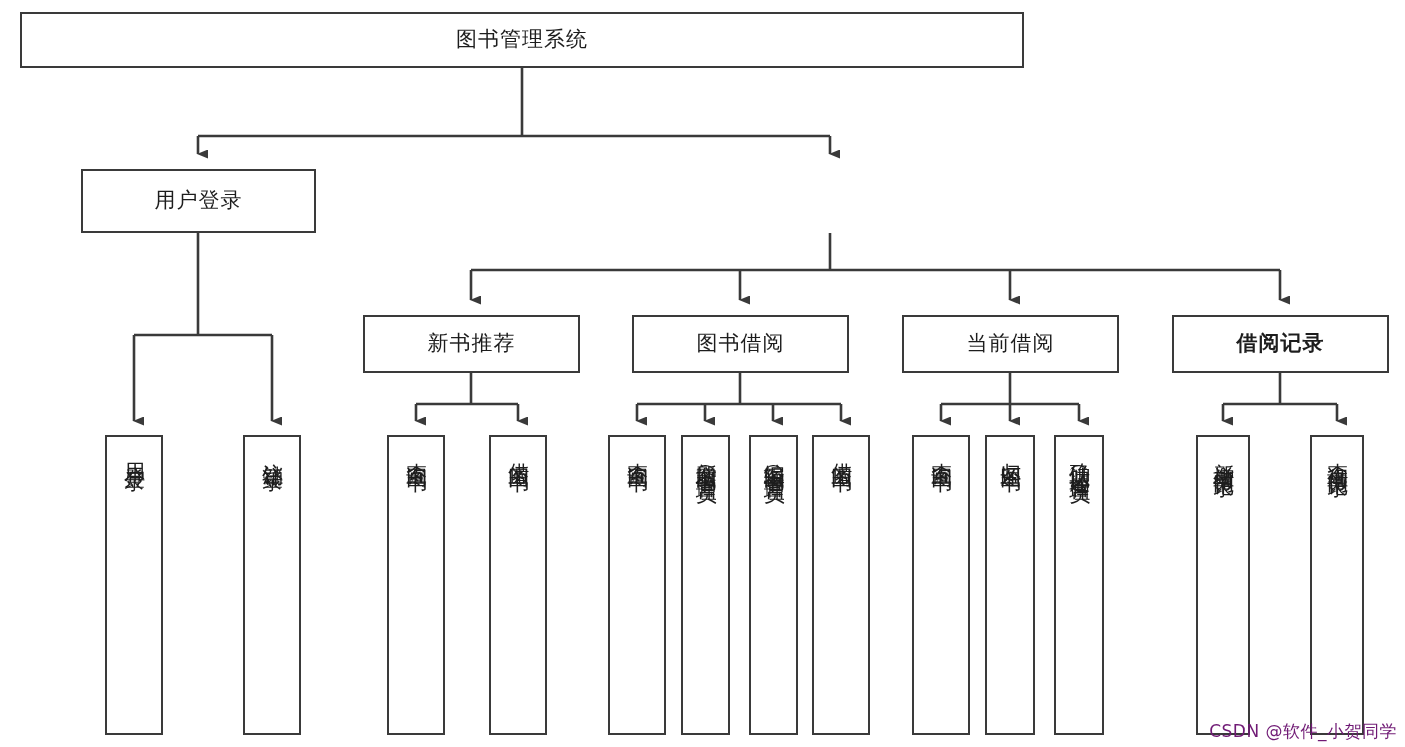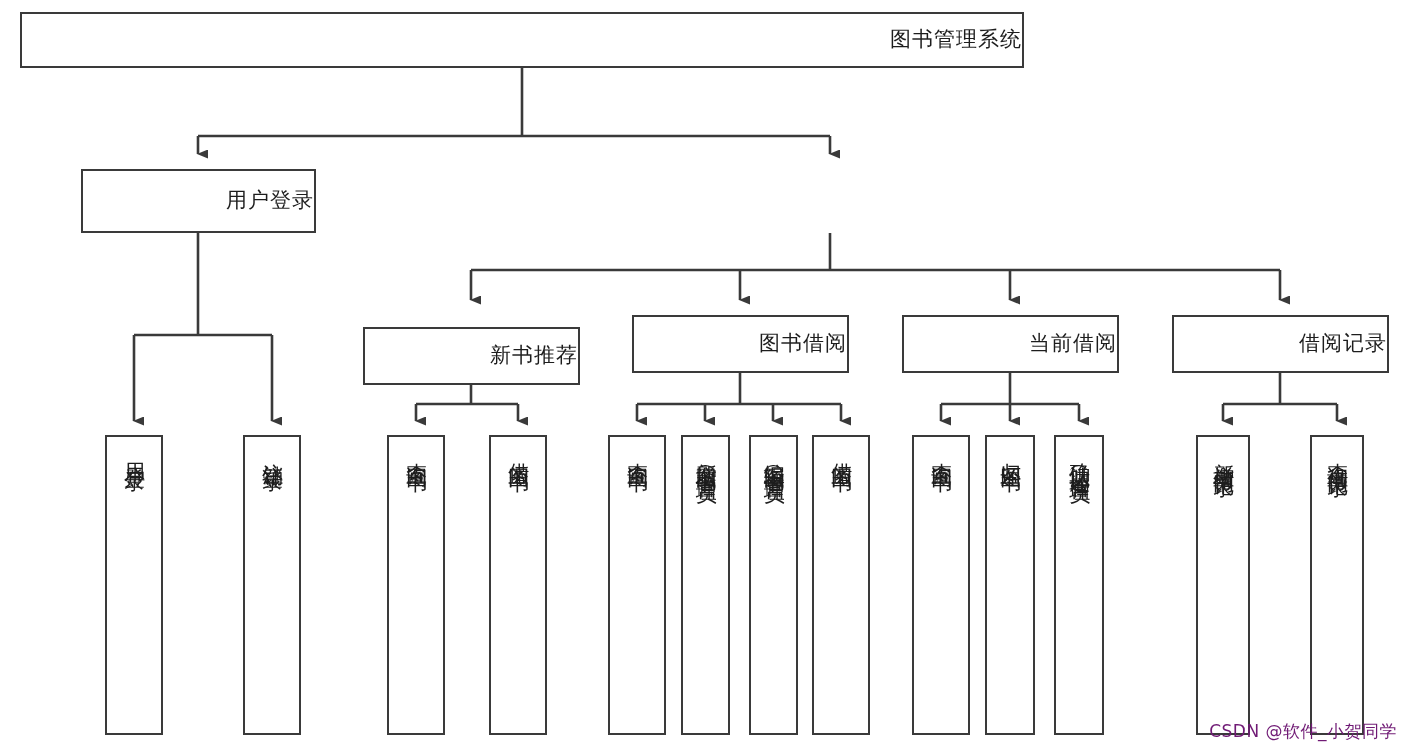--- a/index.html
+++ b/index.html
@@ -33,21 +33,20 @@
     border: 2px solid #3a3a3a;
     display: flex;
     align-items: center;
     justify-content: center;
     color: #1d1d1d;
   }
   .node.horizontal {
     font-size: 21px;
     line-height: 1.1;
     letter-spacing: 1px;
-    justify-content: flex-end;
   }
   .node.vertical {
     align-items: flex-start;
     justify-content: center;
     padding-top: 9px;
   }
   .node.vertical .vtext {
     writing-mode: vertical-rl;
     text-orientation: upright;
     font-size: 21px;
@@ -121,30 +120,30 @@
   </svg>
 
   <div class="node horizontal" style="left:20px; top:12px; width:1004px; height:56px;">
     <span>图书管理系统</span>
   </div>
 
   <div class="node horizontal" style="left:81px; top:169px; width:235px; height:64px;">
     <span>用户登录</span>
   </div>
 
-  <div class="node horizontal" style="left:363px; top:327px; width:217px; height:58px;">
+  <div class="node horizontal" style="left:363px; top:315px; width:217px; height:58px;">
     <span>新书推荐</span>
   </div>
   <div class="node horizontal" style="left:632px; top:315px; width:217px; height:58px;">
     <span>图书借阅</span>
   </div>
   <div class="node horizontal" style="left:902px; top:315px; width:217px; height:58px;">
     <span>当前借阅</span>
   </div>
-  <div class="node horizontal" style="left:1172px; top:315px; width:217px; height:58px;">
+  <div class="node horizontal" style="left:1172px; top:315px; width:217px; height:58px;font-weight:bold;">
     <span>借阅记录</span>
   </div>
 
   <div class="node vertical" style="left:105px; top:435px; width:58px; height:300px;">
     <span class="vtext">用户登录</span>
   </div>
   <div class="node vertical" style="left:243px; top:435px; width:58px; height:300px;">
     <span class="vtext">注销登录</span>
   </div>
 

